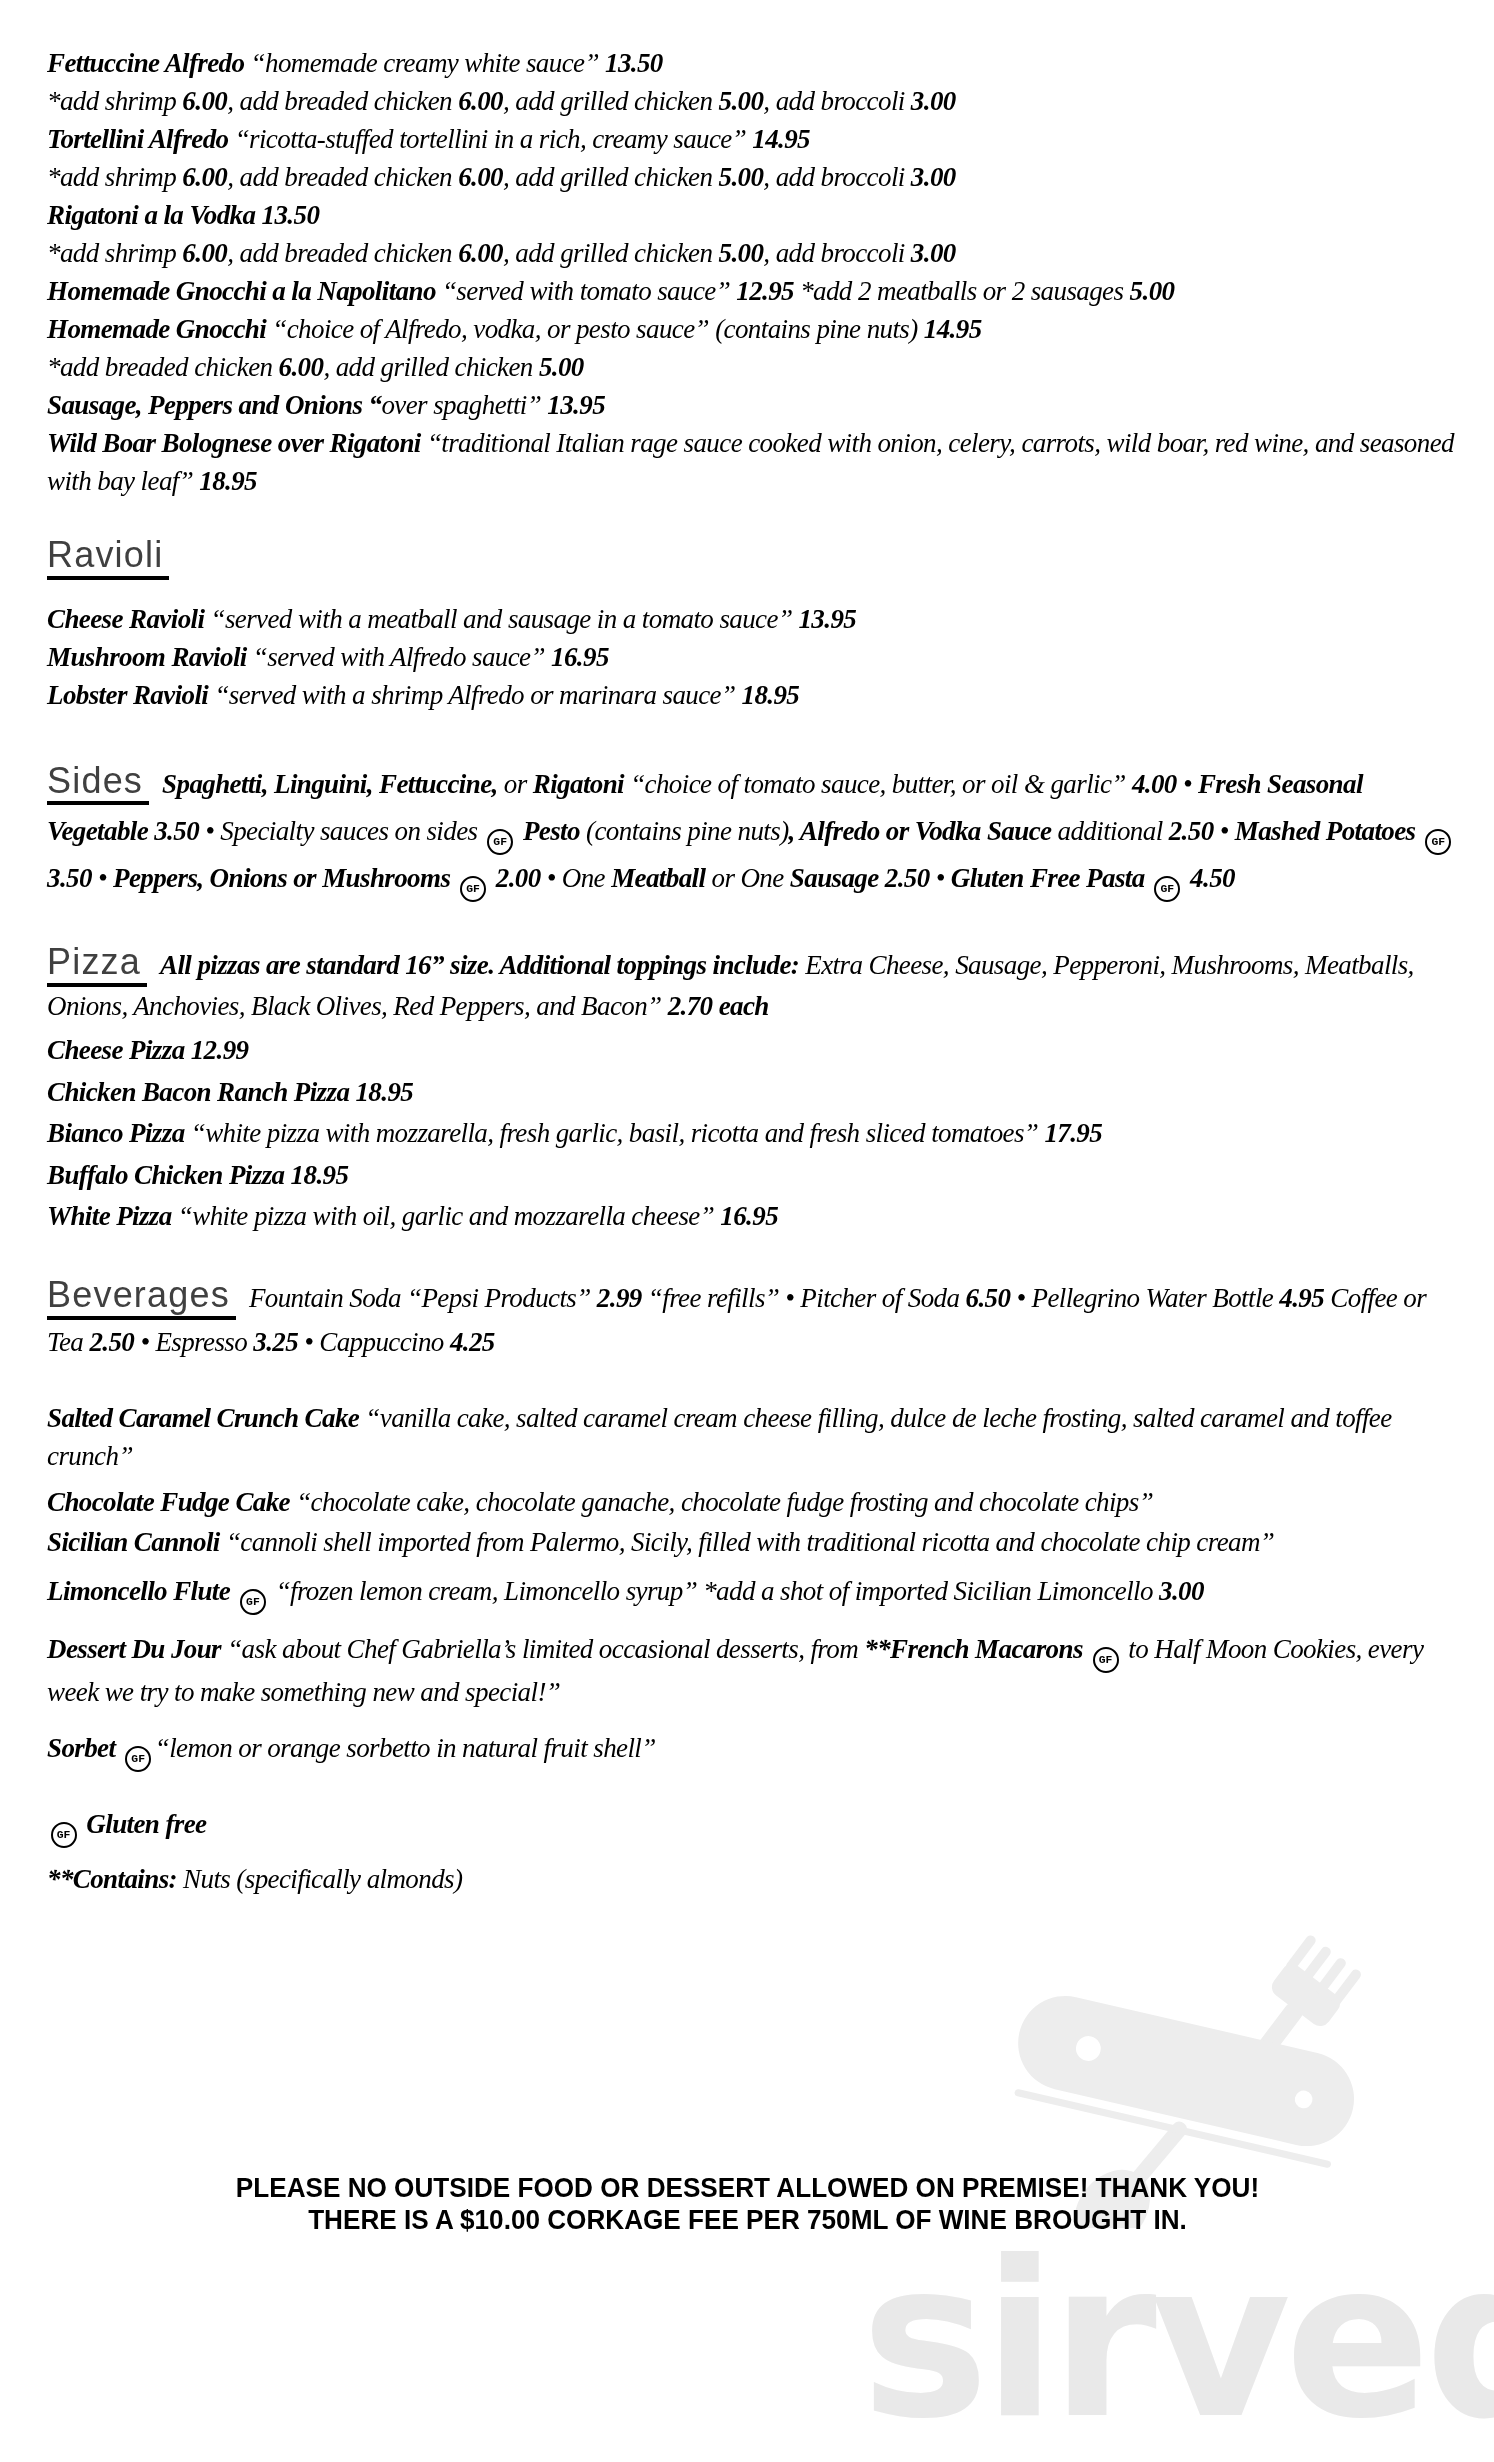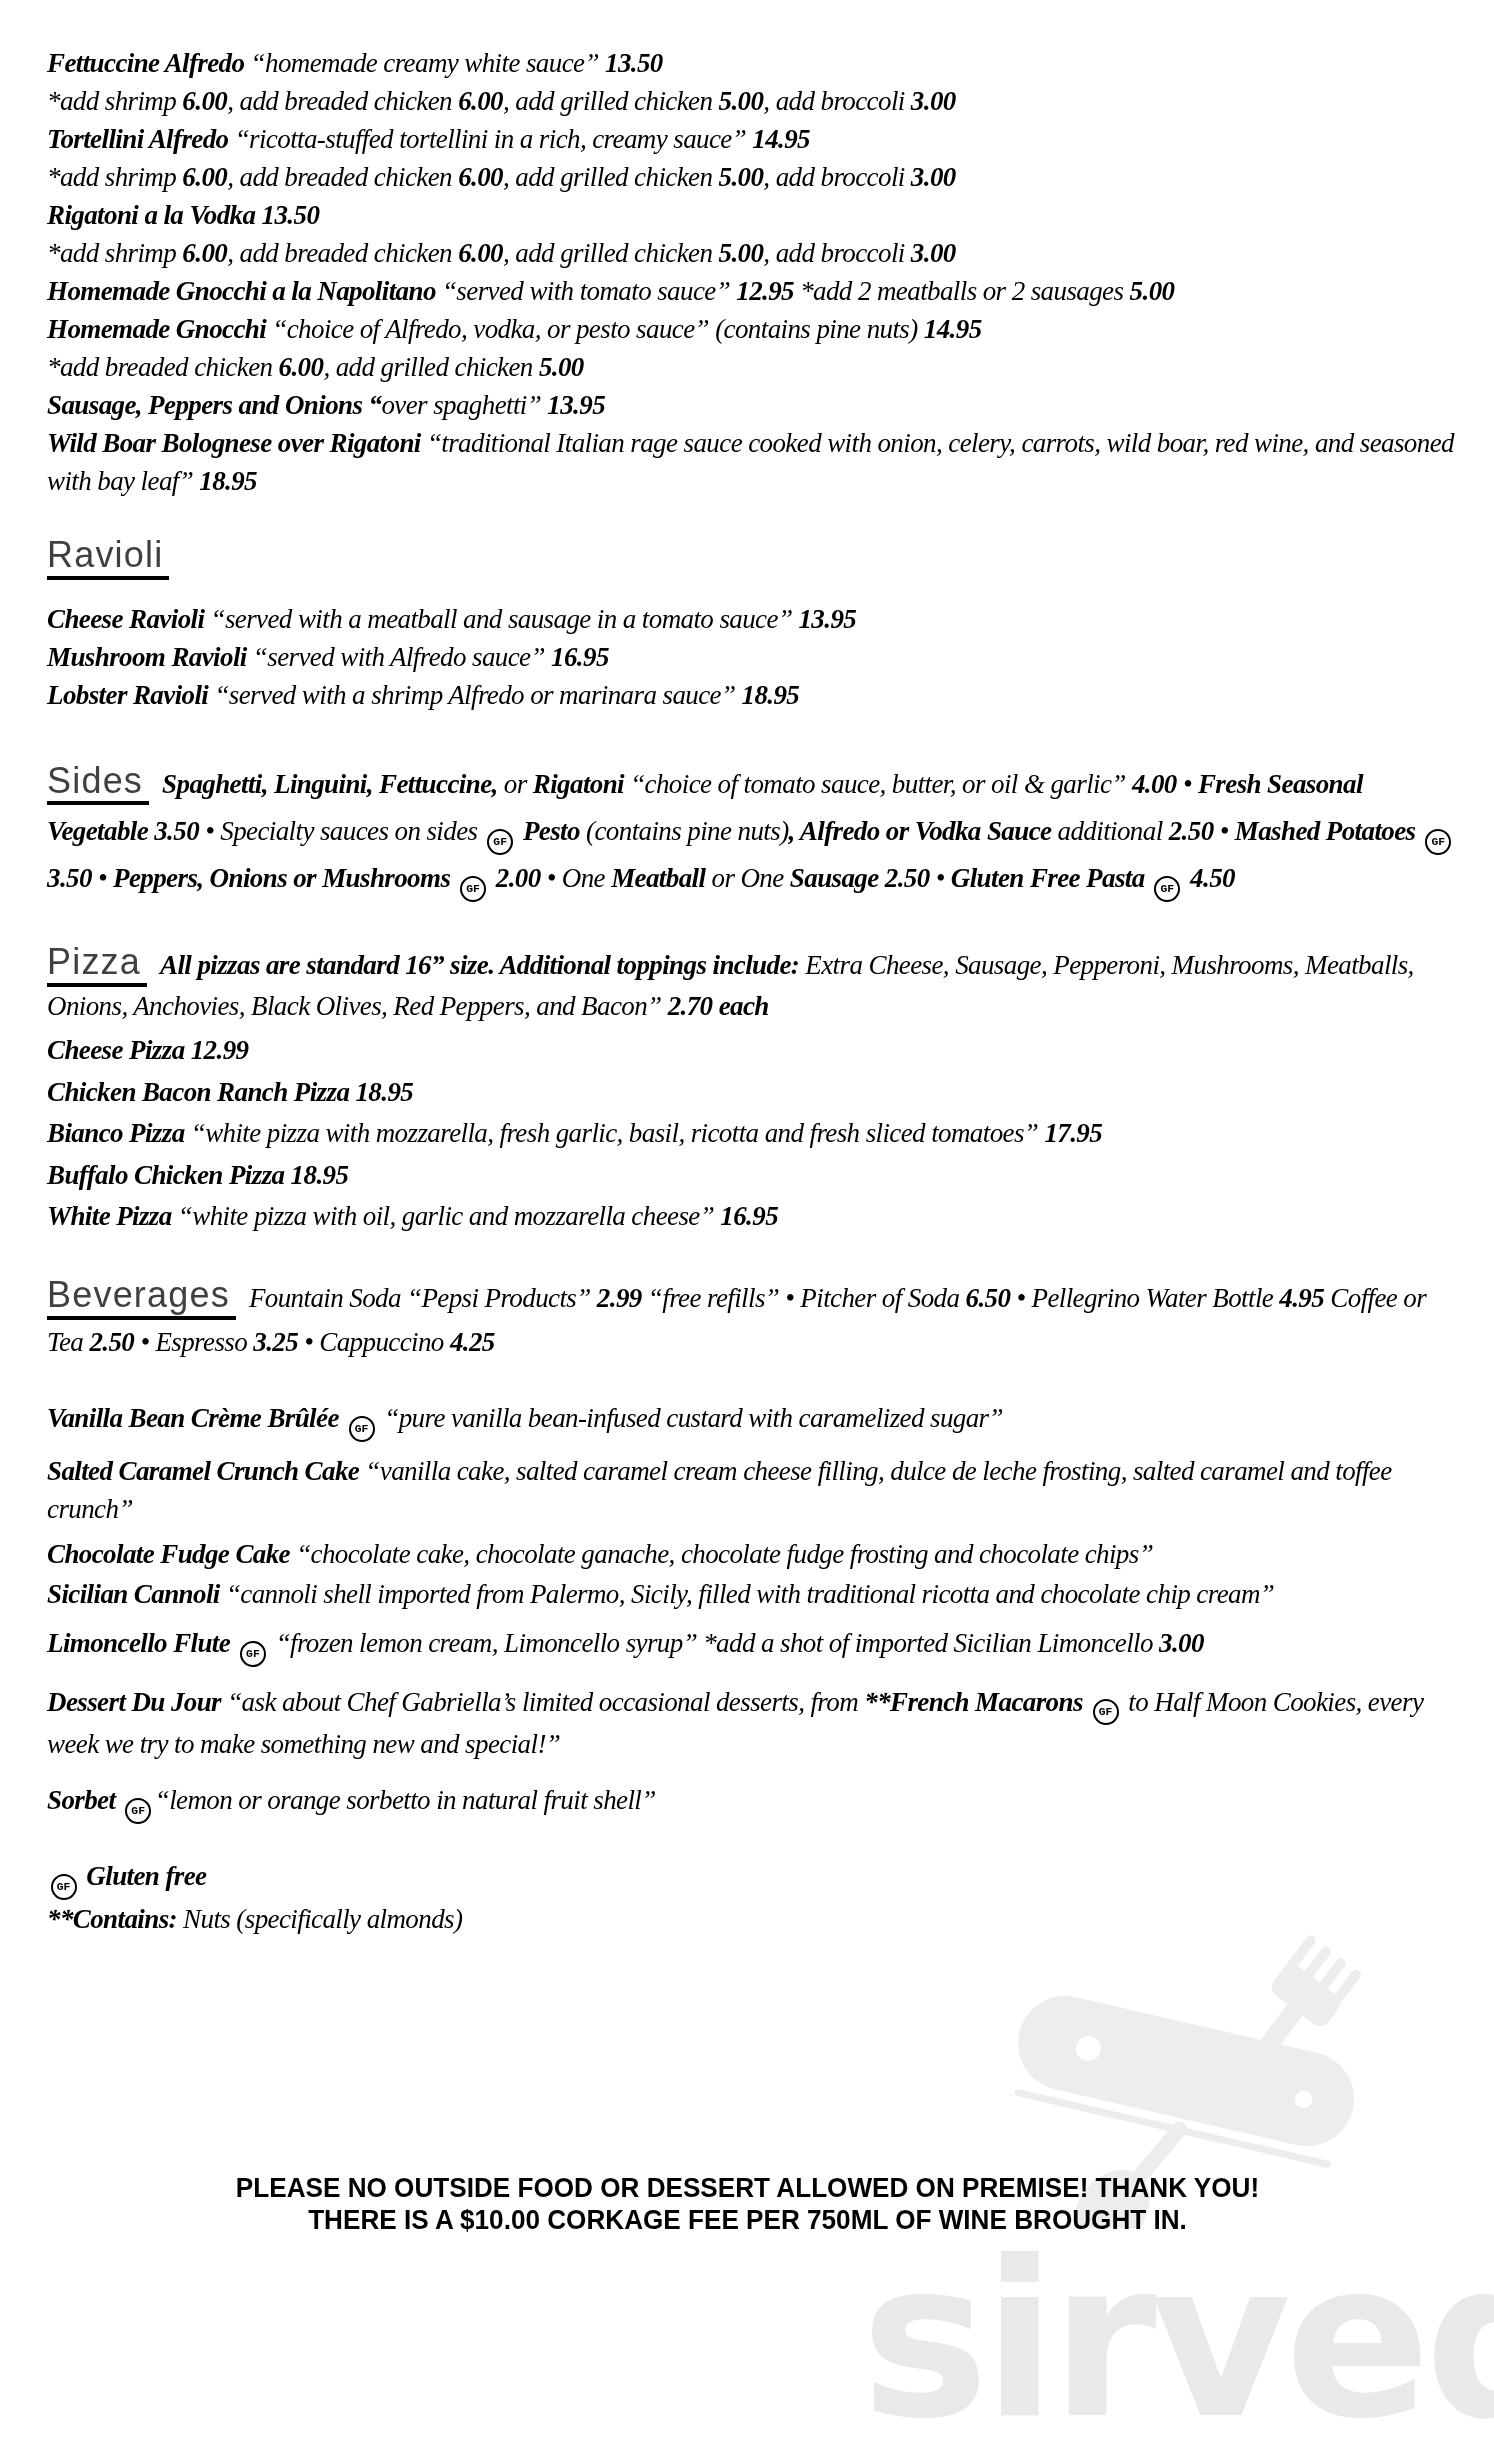--- a/index.html
+++ b/index.html
@@ -91,31 +91,30 @@
         <div class="menu-line" style="margin-top: 6px;"><span class="b">Cheese Pizza 12.99</span></div>
         <div class="menu-line" style="margin-top: 3.6px;"><span class="b">Chicken Bacon Ranch Pizza 18.95</span></div>
         <div class="menu-line" style="margin-top: 3.6px;"><span class="b">Bianco Pizza </span><span class="r">“white pizza with mozzarella, fresh garlic, basil, ricotta and fresh sliced tomatoes” </span><span class="b">17.95</span></div>
         <div class="menu-line" style="margin-top: 3.6px;"><span class="b">Buffalo Chicken Pizza 18.95</span></div>
         <div class="menu-line" style="margin-top: 3.6px;"><span class="b">White Pizza </span><span class="r">“white pizza with oil, garlic and mozzarella cheese” </span><span class="b">16.95</span></div>
       </div>
       <div class="menu-section sec-beverages" style="margin-top: 41px;">
         <div class="menu-line"><span class="section-heading heading-inline">Beverages</span><span class="r">Fountain Soda “Pepsi Products” </span><span class="b">2.99 </span><span class="r">“free refills” • Pitcher of Soda </span><span class="b">6.50 </span><span class="r">• Pellegrino Water Bottle </span><span class="b">4.95 </span><span class="r">Coffee or Tea </span><span class="b">2.50 </span><span class="r">• Espresso </span><span class="b">3.25 </span><span class="r">• Cappuccino </span><span class="b">4.25</span></div>
       </div>
       <div class="menu-section sec-desserts" style="margin-top: 35px;">
-        <div class="menu-line" style="margin-top: 21.5px;"><span class="b">Vanilla Bean Crème Brûlée </span><span class="gf">GF</span><span class="r"> “pure vanilla bean-infused custard with caramelized sugar”</span></div>
         <div class="menu-line" style="margin-top: 9.6px;"><span class="b">Salted Caramel Crunch Cake </span><span class="r">“vanilla cake, salted caramel cream cheese filling, dulce de leche frosting, salted caramel and toffee crunch”</span></div>
         <div class="menu-line" style="margin-top: 7.2px;"><span class="b">Chocolate Fudge Cake </span><span class="r">“chocolate cake, chocolate ganache, chocolate fudge frosting and chocolate chips”</span></div>
         <div class="menu-line" style="margin-top: 2.4px;"><span class="b">Sicilian Cannoli </span><span class="r">“cannoli shell imported from Palermo, Sicily, filled with traditional ricotta and chocolate chip cream”</span></div>
         <div class="menu-line" style="margin-top: 10.8px;"><span class="b">Limoncello Flute </span><span class="gf">GF</span><span class="r"> “frozen lemon cream, Limoncello syrup” *add a shot of imported Sicilian Limoncello </span><span class="b">3.00</span></div>
         <div class="menu-line" style="margin-top: 15.5px;"><span class="b">Dessert Du Jour </span><span class="r">“ask about Chef Gabriella’s limited occasional desserts, from </span><span class="b">**French Macarons </span><span class="gf">GF</span><span class="r"> to Half Moon Cookies, every week we try to make something new and special!”</span></div>
         <div class="menu-line" style="margin-top: 18px;"><span class="b">Sorbet </span><span class="gf">GF</span><span class="r">“lemon or orange sorbetto in natural fruit shell”</span></div>
       </div>
       <div class="menu-section sec-legend" style="margin-top: 33px;">
         <div class="menu-line"><span class="gf">GF</span><span class="b"> Gluten free</span></div>
-        <div class="menu-line" style=""><span class="b">**Contains: </span><span class="r">Nuts (specifically almonds)</span></div>
+        <div class="menu-line" style="margin-top: 12px;"><span class="b">**Contains: </span><span class="r">Nuts (specifically almonds)</span></div>
       </div>
     </div>
 
   <div class="footer">
     <div>PLEASE NO OUTSIDE FOOD OR DESSERT ALLOWED ON PREMISE! THANK YOU!</div>
     <div>THERE IS A $10.00 CORKAGE FEE PER 750ML OF WINE BROUGHT IN.</div>
   </div>
 
 </div>
 

